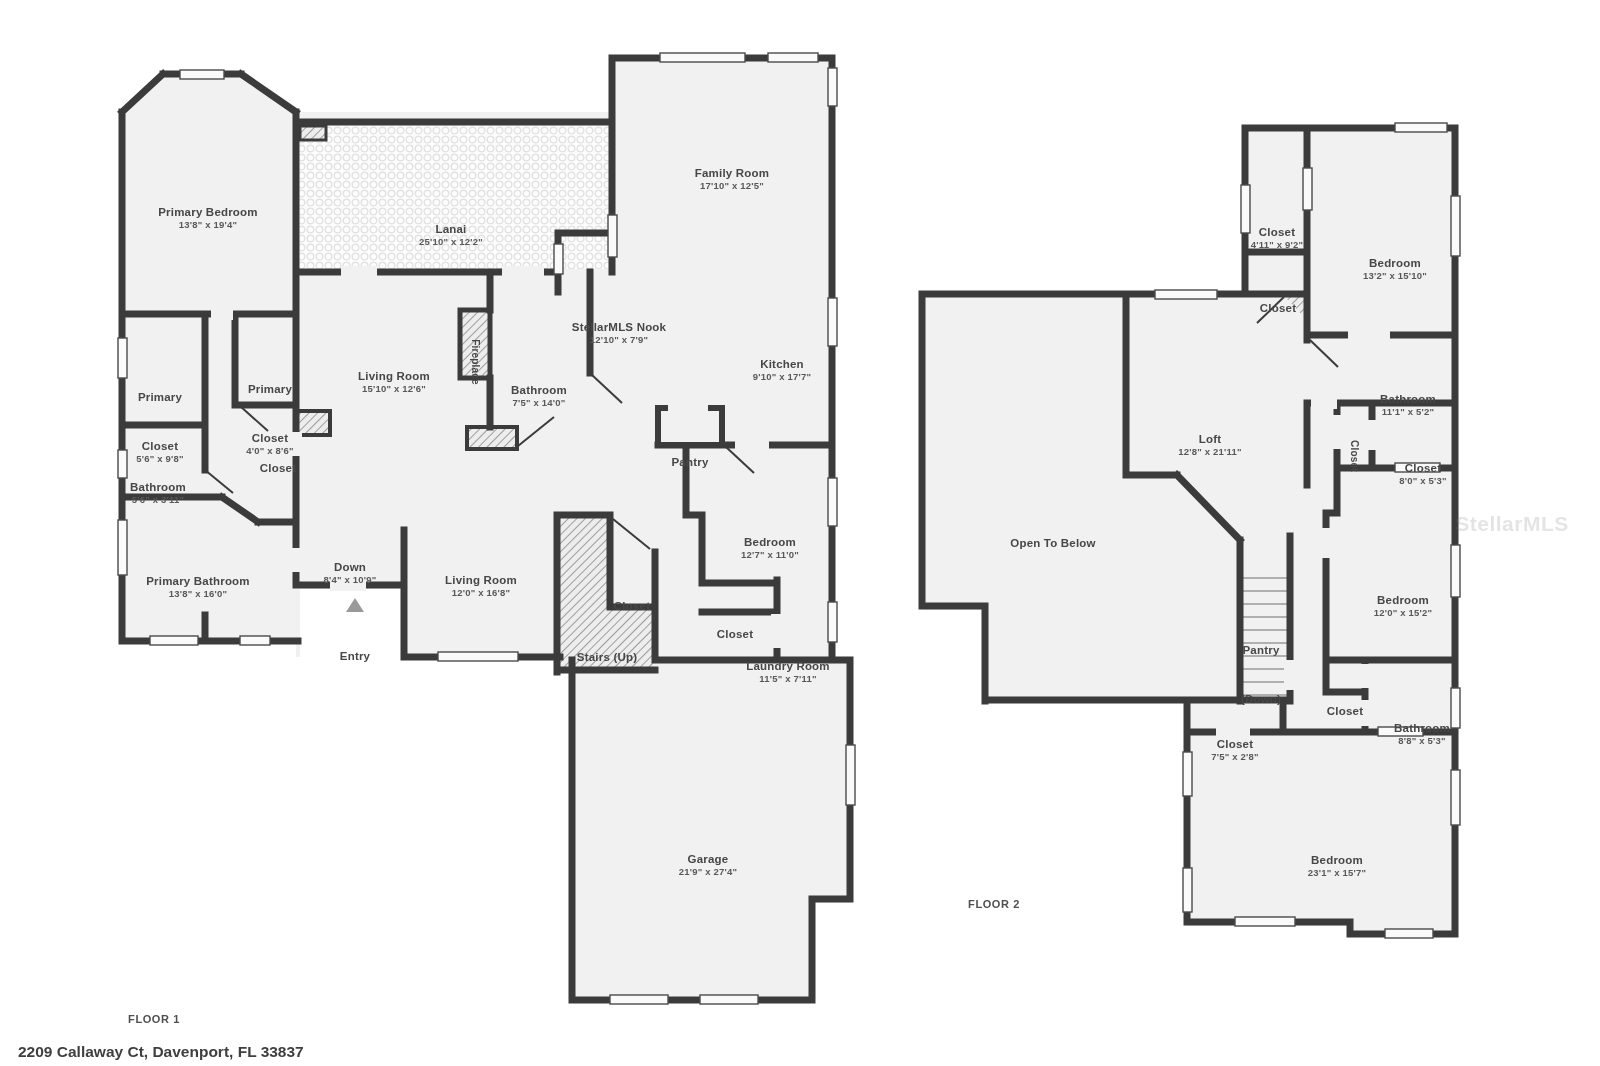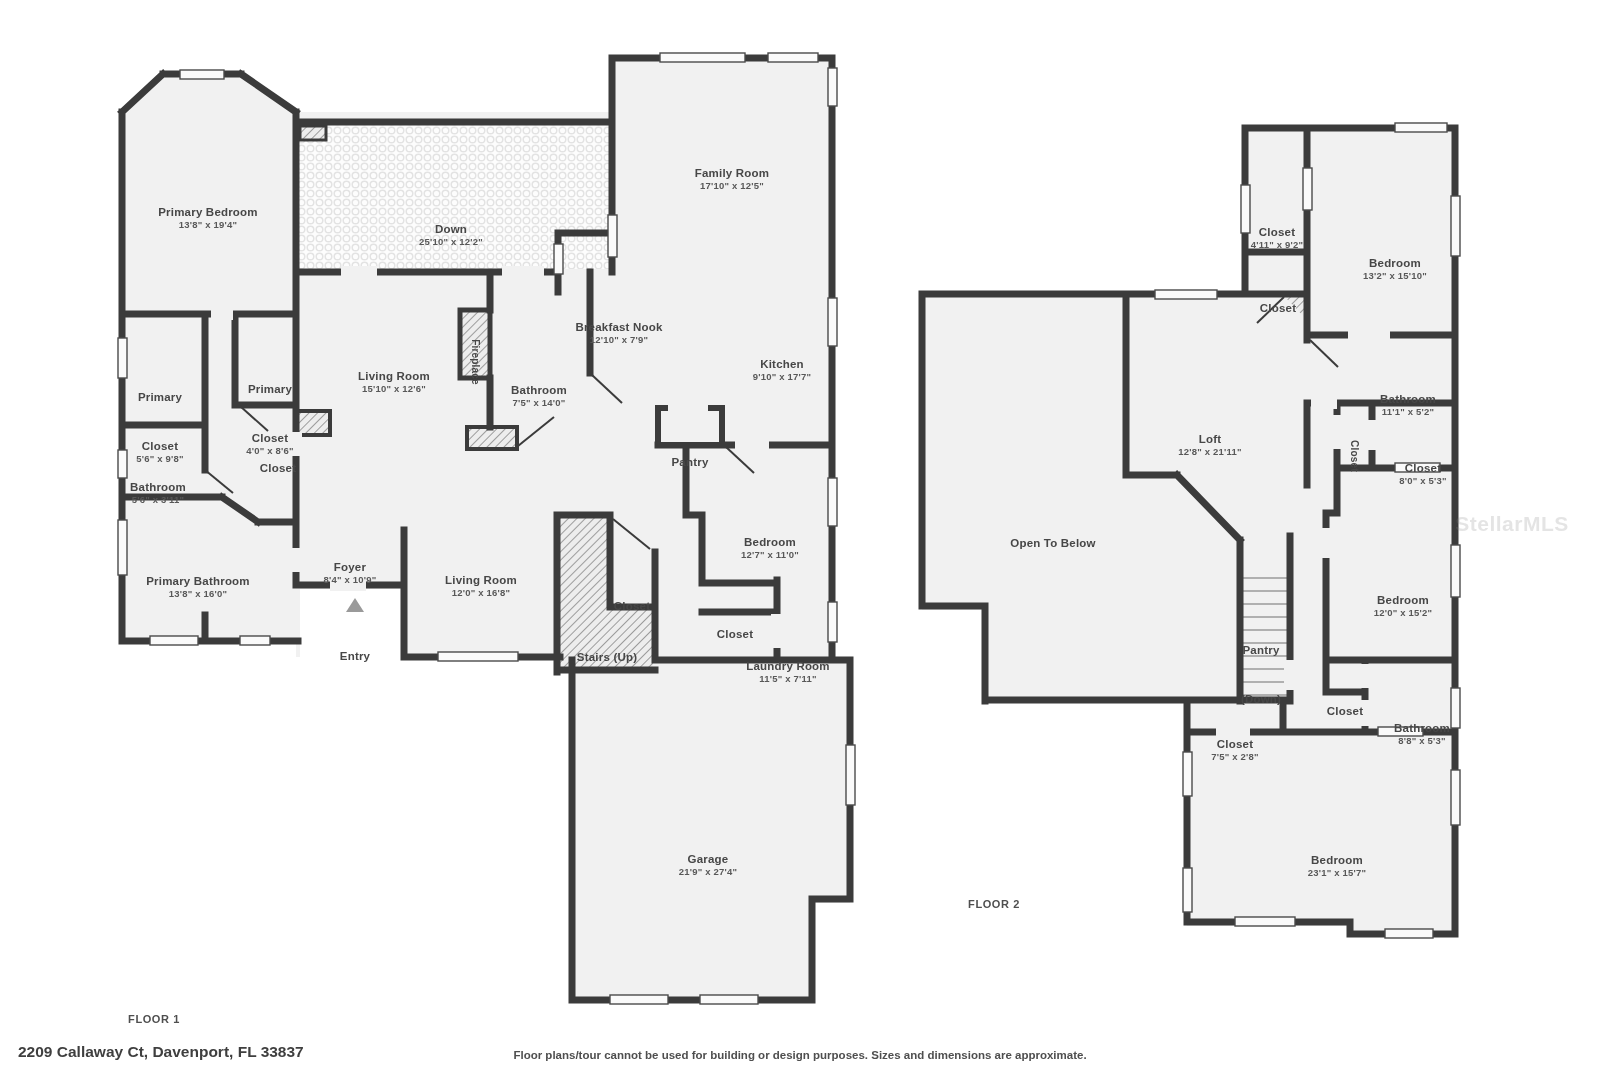--- a/index.html
+++ b/index.html
@@ -186,29 +186,29 @@
 
     <polygon points="346,612 364,612 355,598" fill="#9a9a9a"></polygon>
   </svg>
 
   <div class="labels">
       <div class="room-label" style="left: 208px; top: 170px;">
         <div class="rname">Primary Bedroom</div>
         <div class="rdims">13'8" x 19'4"</div>
       </div>
       <div class="room-label" style="left: 451px; top: 187px;">
-        <div class="rname">Down</div>
+        <div class="rname">Lanai</div>
         <div class="rdims">25'10" x 12'2"</div>
       </div>
       <div class="room-label" style="left: 732px; top: 131px;">
         <div class="rname">Family Room</div>
         <div class="rdims">17'10" x 12'5"</div>
       </div>
       <div class="room-label" style="left: 619px; top: 285px;">
-        <div class="rname">Breakfast Nook</div>
+        <div class="rname">StellarMLS Nook</div>
         <div class="rdims">12'10" x 7'9"</div>
       </div>
       <div class="room-label" style="left: 782px; top: 322px;">
         <div class="rname">Kitchen</div>
         <div class="rdims">9'10" x 17'7"</div>
       </div>
       <div class="room-label" style="left: 394px; top: 334px;">
         <div class="rname">Living Room</div>
         <div class="rdims">15'10" x 12'6"</div>
       </div>
@@ -234,21 +234,21 @@
       </div>
       <div class="room-label" style="left: 158px; top: 445px;">
         <div class="rname">Bathroom</div>
         <div class="rdims">5'6" x 3'11"</div>
       </div>
       <div class="room-label" style="left: 198px; top: 539px;">
         <div class="rname">Primary Bathroom</div>
         <div class="rdims">13'8" x 16'0"</div>
       </div>
       <div class="room-label" style="left: 350px; top: 525px;">
-        <div class="rname">Foyer</div>
+        <div class="rname">Down</div>
         <div class="rdims">8'4" x 10'9"</div>
       </div>
       <div class="room-label" style="left: 355px; top: 614px;">
         <div class="rname">Entry</div>
       </div>
       <div class="room-label" style="left: 481px; top: 538px;">
         <div class="rname">Living Room</div>
         <div class="rdims">12'0" x 16'8"</div>
       </div>
       <div class="room-label" style="left: 632px; top: 564px;">
@@ -327,15 +327,14 @@
       </div>
       <div class="room-label" style="left: 1337px; top: 818px;">
         <div class="rname">Bedroom</div>
         <div class="rdims">23'1" x 15'7"</div>
       </div>
     </div>
 
   <div class="floor-tag" style="left:144px;top:1013px;padding-left:20px;">FLOOR 1</div>
   <div class="floor-tag" style="left:946px;top:898px;margin-left:48px;">FLOOR 2</div>
   <div class="address" style="left:18px;top:1043px;">2209 Callaway Ct, Davenport, FL 33837</div>
-  <div class="disclaimer" style="left:800px;top:1048px;">Floor plans/tour cannot be used for building or design purposes. Sizes and dimensions are approximate.</div>
   <div class="watermark" style="left:1512px;top:524px;">StellarMLS</div>
 </div>
 
 </body></html>

